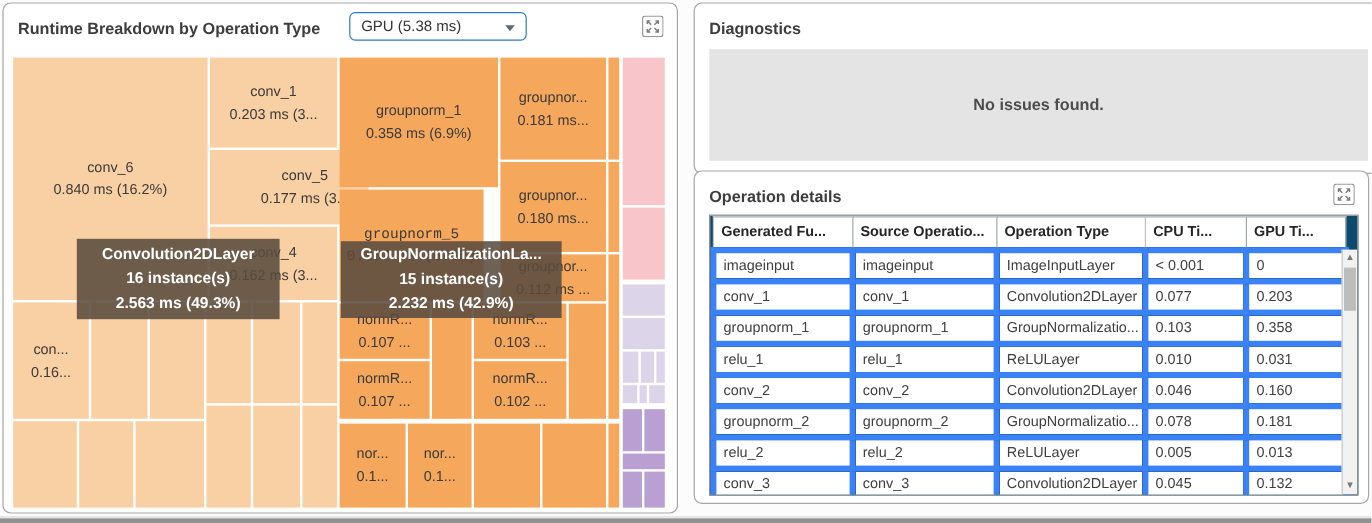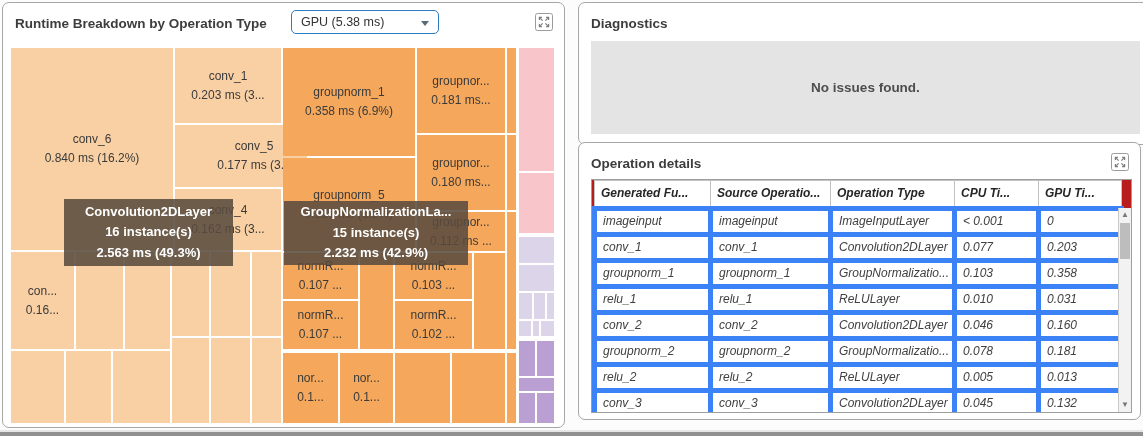--- a/index.html
+++ b/index.html
@@ -42,21 +42,21 @@
   }
   
   .diag-box{
     position:absolute;left:12px;right:12px;top:38px;height:93px;background:#e4e4e4;
     display:flex;align-items:center;justify-content:center;
     font-size:13.5px;font-weight:bold;color:#4d4d4d;
   }
   
   .optable-wrap{
     position:absolute;left:12px;top:36px;width:541px;height:234px;
-    border:1px solid #9e9e9e;overflow:hidden;background:#b91c1c;box-sizing:border-box;font-style:italic;
+    border:1px solid #9e9e9e;overflow:hidden;background:#0c4a6e;box-sizing:border-box;
   }
   table.optable{border-collapse:collapse;table-layout:fixed;width:527px;font-size:12px;color:#404040;}
   table.optable th{
     font-weight:bold;color:#262626;text-align:left;padding:5px 6px 6px 6px;
     border:1px solid #c2c2c2;white-space:nowrap;overflow:hidden;background:#ffffff;
   }
   table.optable td{
     padding:3px 6px;border:5px solid #3b82f6;white-space:nowrap;overflow:hidden;
     height:15px;line-height:15px;background:#ffffff;
   }
@@ -134,21 +134,21 @@
         <div>0.358 ms (6.9%)</div>
       </div>
       <div class="tm-cell" style="left: 406px; top: 0px; width: 88px; height: 85px; background: rgb(245, 168, 92);">
         <div>groupnor...</div>
         <div>0.181 ms...</div>
       </div>
       <div class="tm-cell" style="left: 406px; top: 87px; width: 88px; height: 75px; background: rgb(245, 168, 92);">
         <div>groupnor...</div>
         <div>0.180 ms...</div>
       </div>
-      <div class="tm-cell" style="left: 272px; top: 110px; width: 132px; height: 93px; background: rgb(245, 168, 92);">
+      <div class="tm-cell" style="left: 272px; top: 110px; width: 120px; height: 93px; background: rgb(245, 168, 92); font-family: Liberation Mono, monospace;">
         <div>groupnorm_5</div>
         <div>0.357 ms (6.9%)</div>
       </div>
       <div class="tm-cell" style="left: 406px; top: 164px; width: 88px; height: 39px; background: rgb(245, 168, 92);">
         <div>groupnor...</div>
         <div>0.112 ms ...</div>
       </div>
       <div class="tm-cell" style="left: 272px; top: 205px; width: 75px; height: 46px; background: rgb(245, 168, 92);">
         <div>normR...</div>
         <div>0.107 ...</div>

